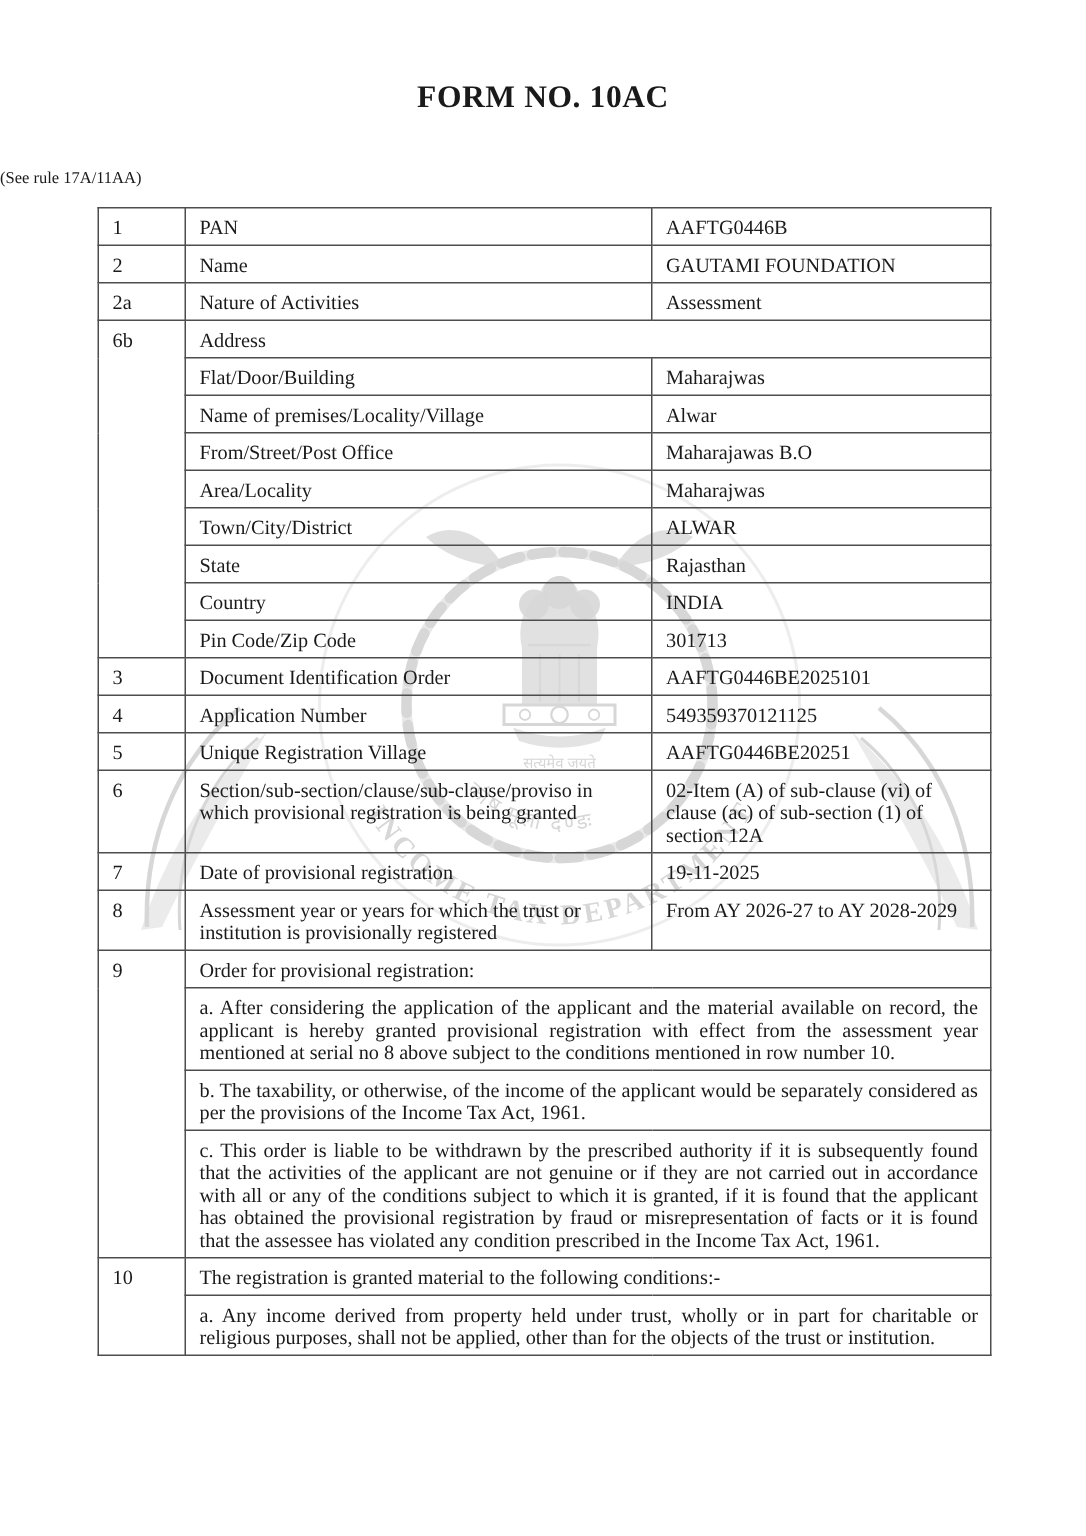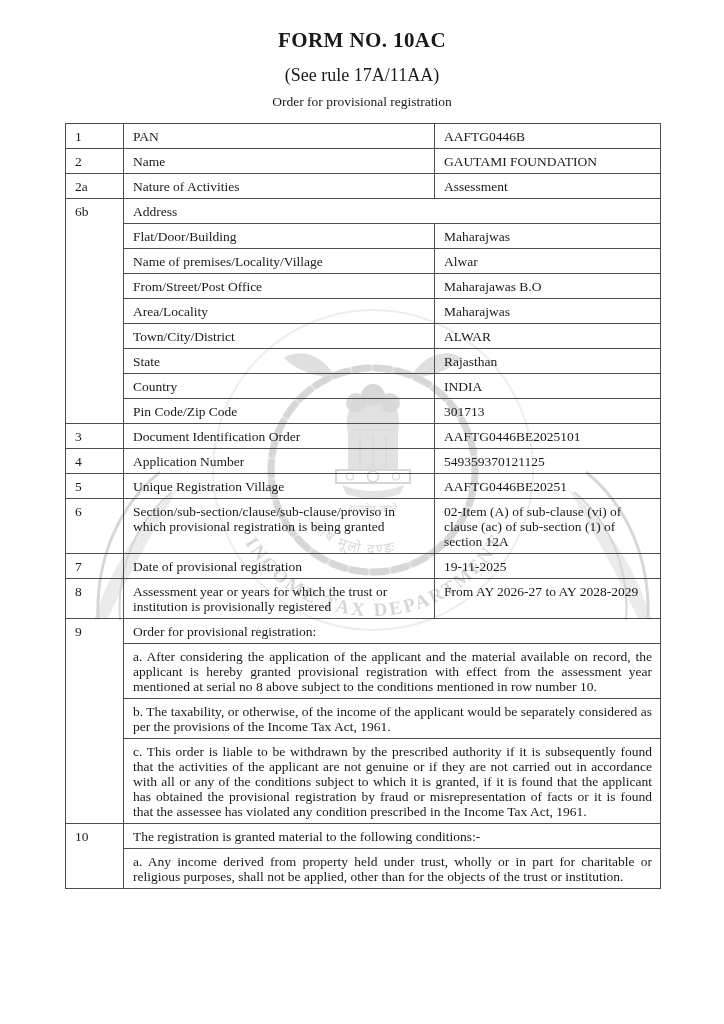--- a/index.html
+++ b/index.html
@@ -11,22 +11,23 @@
   
   .watermark{position:absolute;left:0;top:0;z-index:0;pointer-events:none;}
   .wm-stroke{stroke:var(--wm,#d7d7d7);fill:none;}
   .wm-fill{fill:var(--wm,#d7d7d7);stroke:none;}
   .wm-text{fill:var(--wm,#d2d2d2);font-family:"Liberation Serif", serif;}
   
   .content{position:relative;z-index:1;}
   .doc-title{
     text-align:center;font-weight:bold;font-size:21px;letter-spacing:.4px;
     padding-top:28px;
-  }
-  .doc-sub1{text-align:center;font-size:18px;margin-top:12px;}
+    margin-top:24px;
+  }
+  .doc-sub1{font-size:11px;margin-top:36px;}
   .doc-sub2{text-align:center;font-size:13.5px;margin-top:8px;}
   table.form-table{
     border-collapse:collapse;table-layout:fixed;
     width:595px;margin:13px 0 0 65px;background:transparent;
   }
   .form-table td{
     border:1px solid var(--tbl,#4d4d4d);
     font-size:13.5px;line-height:15px;
     padding:5px 8px 4px 9px;vertical-align:top;
     word-wrap:break-word;
@@ -88,21 +89,20 @@
 
     <text class="wm-text" font-size="19" font-weight="bold" letter-spacing="2.5">
       <textPath href="#arcDept" startOffset="6">INCOME TAX DEPARTMENT</textPath>
     </text>
   </svg>
 
   <div class="content">
 
     <div class="doc-title">FORM NO. 10AC</div>
     <div class="doc-sub1">(See rule 17A/11AA)</div>
-    <div class="doc-sub2">Order for provisional registration</div>
 
     <table class="form-table">
       <colgroup>
           <col style="width:58px">
           <col style="width:311px">
           <col style="width:226px">
         </colgroup>
       <tbody>
         <tr>
           <td class="c1">1</td>

